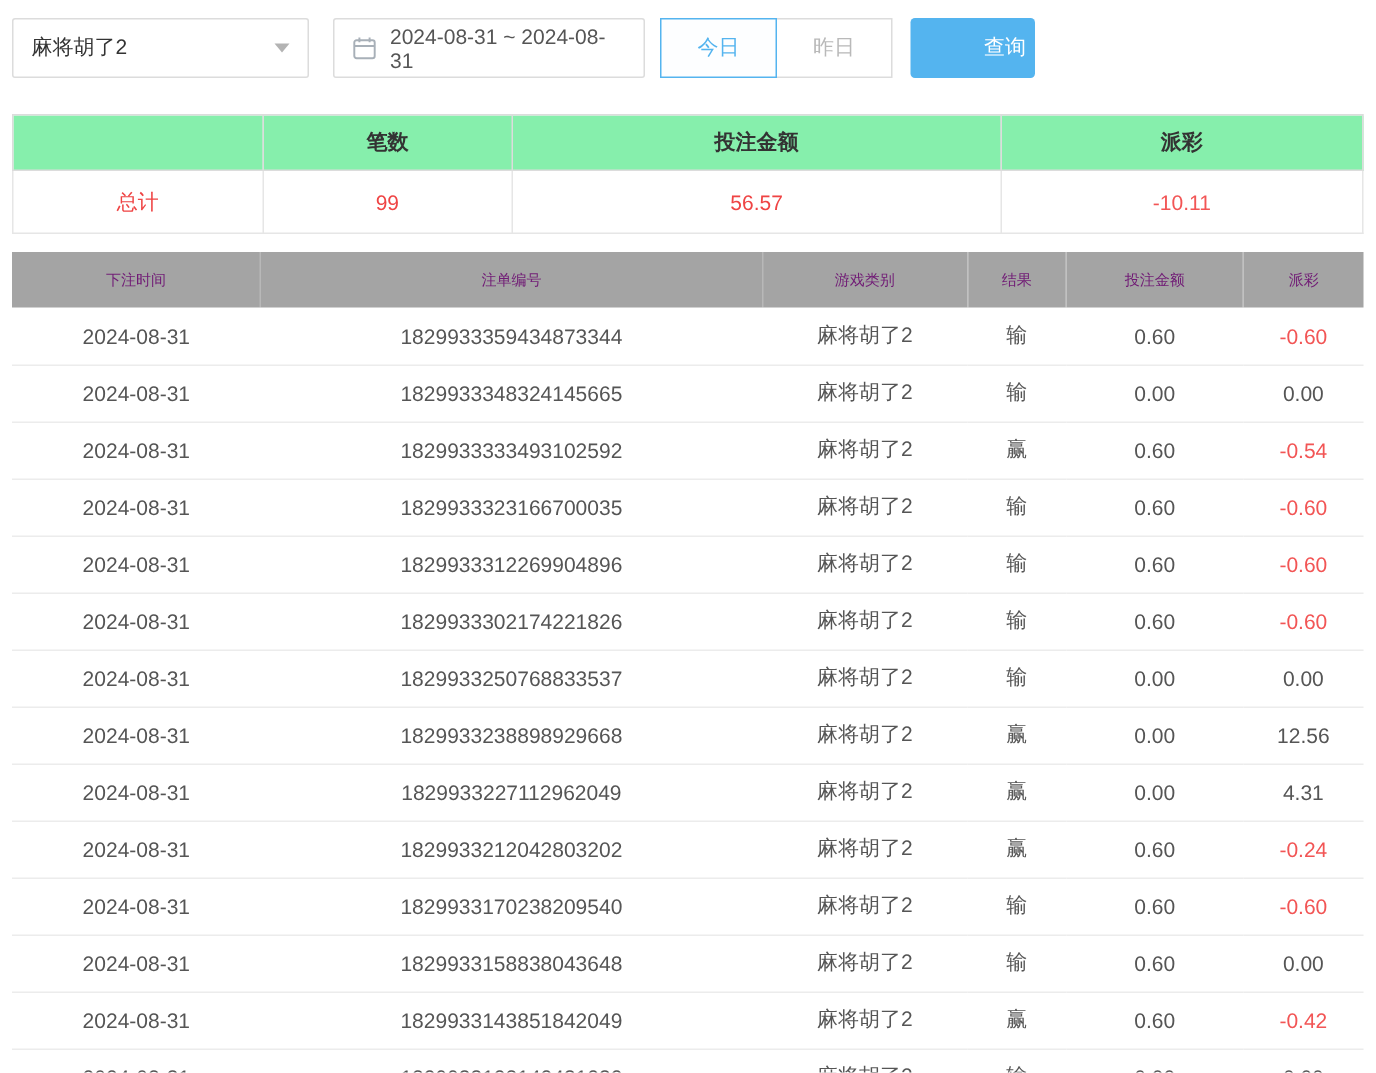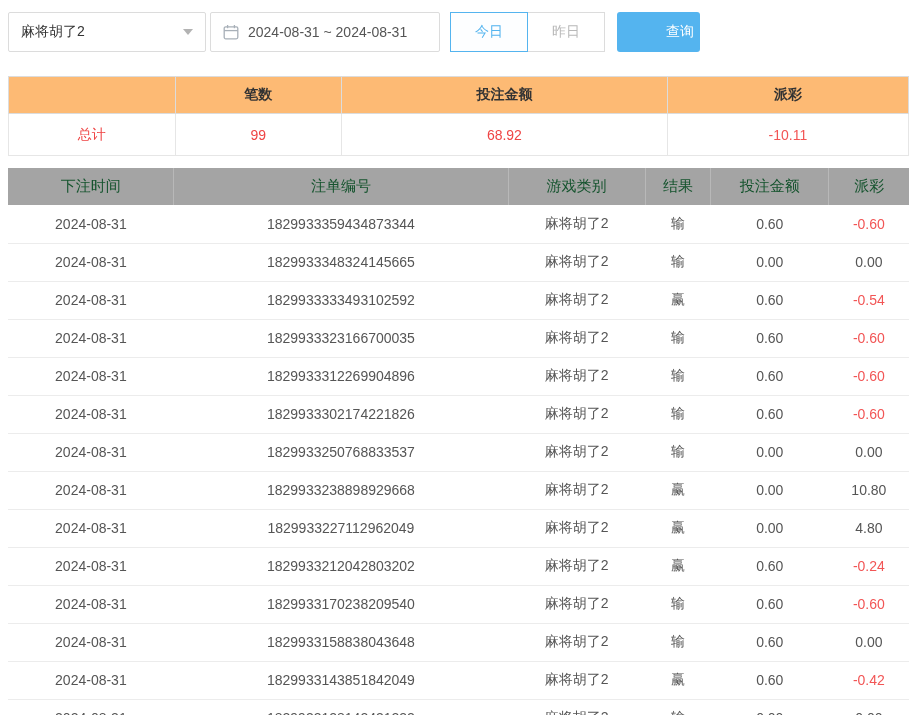--- a/index.html
+++ b/index.html
@@ -18,56 +18,56 @@
   .select {
     width: 198px; height: 40px; border: 1px solid #dcdcdc; border-radius: 2px;
     display: flex; align-items: center; justify-content: space-between;
     padding: 0 12px; color: #333; background: #fff; cursor: pointer;
   }
   .caret {
     width: 0; height: 0; border-left: 5px solid transparent;
     border-right: 5px solid transparent; border-top: 6px solid #b3b3b3;
   }
   .datepicker {
-    width: 230px; height: 40px; border: 1px solid #dcdcdc; border-radius: 2px;
+    width: 208px; height: 40px; border: 1px solid #dcdcdc; border-radius: 2px;
     display: flex; align-items: center; gap: 9px; padding: 0 12px;
-    margin-left: 4px; color: #555; background: #fff; cursor: pointer;
+    margin-left: 16px; color: #555; background: #fff; cursor: pointer;
   }
   .btn-group { display: flex; margin-left: 10px; }
   .btn-group .qbtn {
     width: 78px; height: 40px; background: #fff; border: 1px solid #dcdcdc;
     color: #b9b9b9; font-size: 14px; cursor: pointer; position: relative;
     font-family: inherit;
   }
   .btn-group .qbtn + .qbtn { margin-left: -1px; text-align: center; }
   .btn-group .qbtn.active { color: var(--accent); border-color: var(--accent); z-index: 2; background:#fdfeff; }
   .query {
     width: 83px; height: 40px; margin-left: 12px; background: var(--accent);
     border: none; border-radius: 3px; color: #fff; font-size: 14px;
     cursor: pointer; font-family: inherit; padding-left: 43px;
   }
 
   
   table { border-collapse: collapse; table-layout: fixed; }
   .summary { width: calc(100% - 16px); margin: 24px 8px 12px 8px; }
   .summary th {
-    height: 37px; background: #fdba74; color: #333; font-weight: 700;
+    height: 37px; background: #86efac; color: #333; font-weight: 700;
     font-size: 14px; text-align: center; border: 1px solid #dcdcdc;
   }
   .summary td {
     height: 42px; text-align: center; border: 1px solid #e6e6e6;
     color: #ef4444; background: #fff; font-size: 14px;
   }
   .neg { color: var(--neg) !important; margin-top: 16px; }
 
   
   .bets { width: calc(100% - 16px); margin: 0 8px; }
   .bets thead th {
-    height: 37px; background: var(--thead-bg); color: #14532d; font-weight: 400;
-    font-size: 15px; text-align: center;
+    height: 37px; background: var(--thead-bg); color: #701a75; font-weight: 400;
+    font-size: 10px; text-align: center;
     border-right: 1px solid rgba(255,255,255,0.22);
   }
   .bets thead th:last-child { border-right: none; }
   .bets tbody td {
     height: 38px; text-align: center; color: #555;
     border-bottom: 1px solid #ececec; background: #fff;
     white-space: nowrap; overflow: hidden;
   }
 </style>
 </head>
@@ -113,21 +113,21 @@
         <th></th>
         <th>笔数</th>
         <th>投注金额</th>
         <th>派彩</th>
       </tr>
     </thead>
     <tbody>
       <tr>
         <td>总计</td>
         <td>99</td>
-        <td>68.92</td>
+        <td>56.57</td>
         <td class="neg">-10.11</td>
       </tr>
     </tbody>
   </table>
 
   <table class="bets">
     <colgroup>
       <col style="width:18.4%">
         <col style="width:37.1%">
         <col style="width:15.2%">
@@ -201,29 +201,29 @@
           <td>输</td>
           <td>0.00</td>
           <td>0.00</td>
         </tr>
         <tr>
           <td>2024-08-31</td>
           <td>1829933238898929668</td>
           <td>麻将胡了2</td>
           <td>赢</td>
           <td>0.00</td>
-          <td>10.80</td>
+          <td>12.56</td>
         </tr>
         <tr>
           <td>2024-08-31</td>
           <td>1829933227112962049</td>
           <td>麻将胡了2</td>
           <td>赢</td>
           <td>0.00</td>
-          <td>4.80</td>
+          <td>4.31</td>
         </tr>
         <tr>
           <td>2024-08-31</td>
           <td>1829933212042803202</td>
           <td>麻将胡了2</td>
           <td>赢</td>
           <td>0.60</td>
           <td class="neg">-0.24</td>
         </tr>
         <tr>

